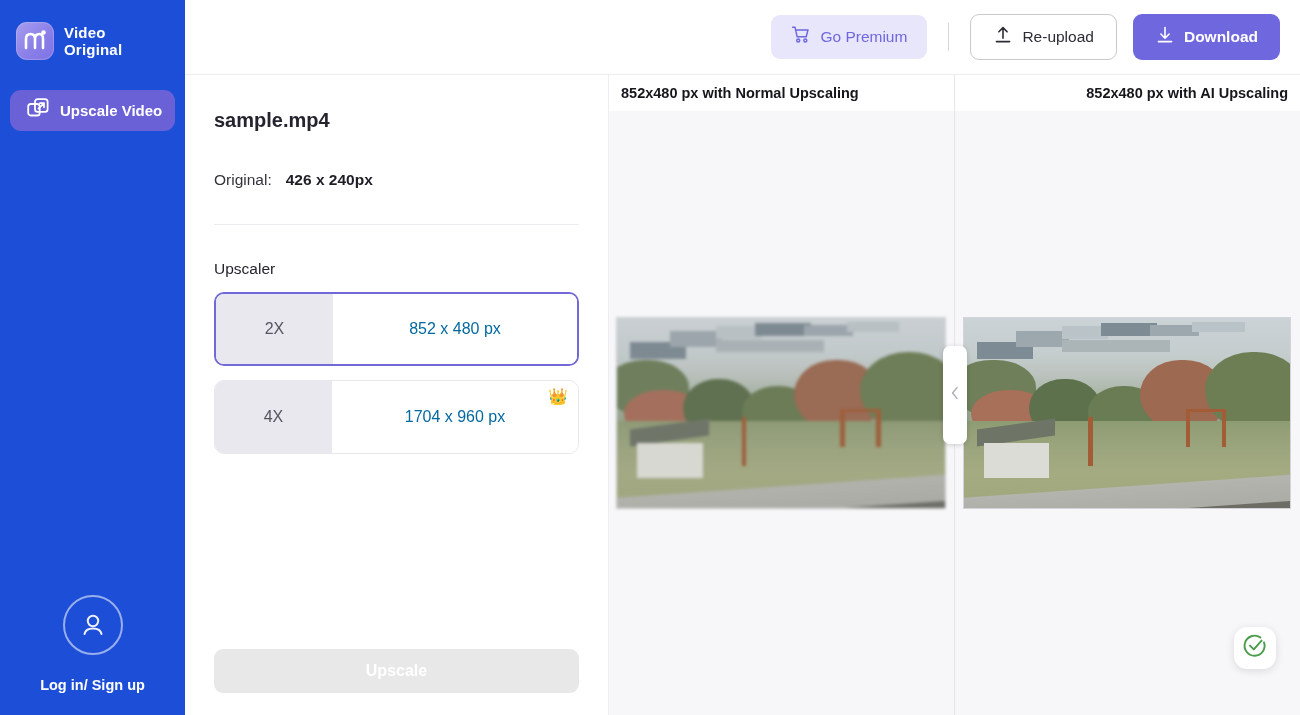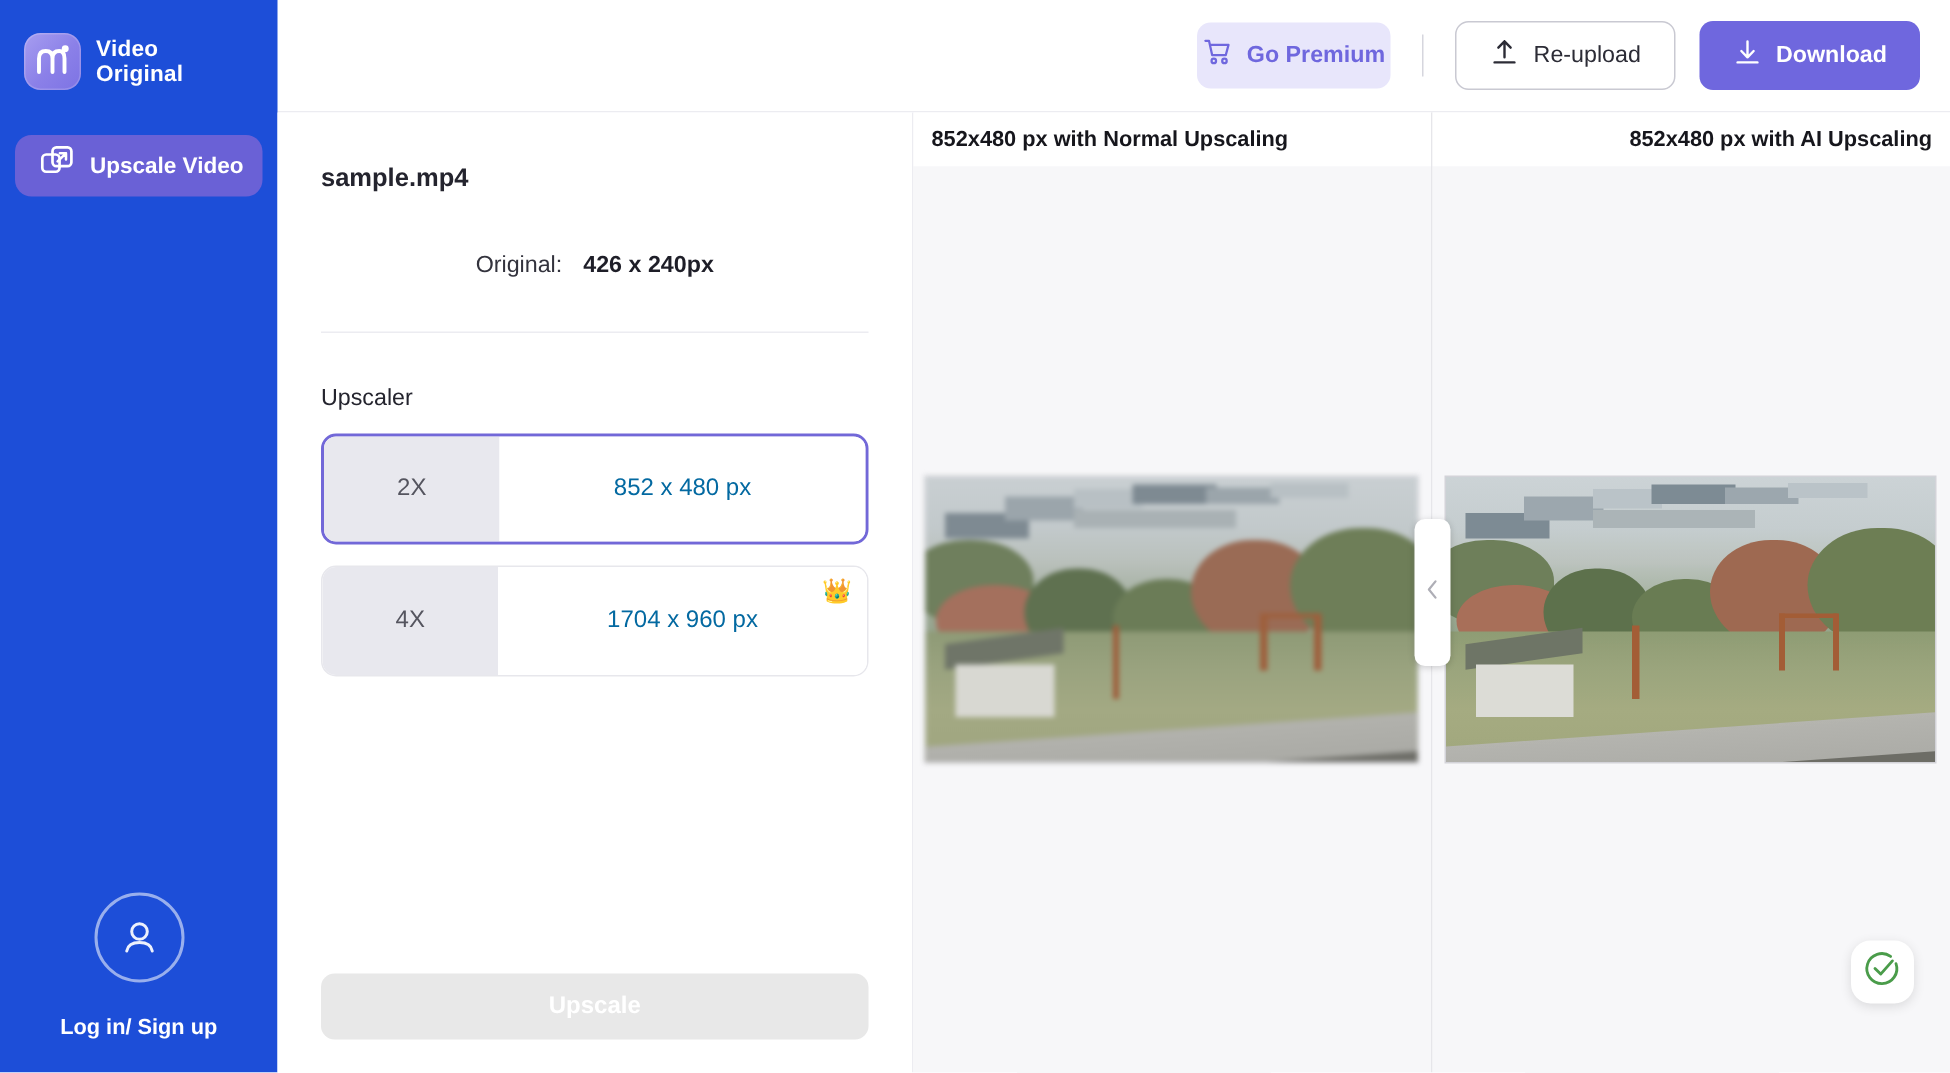--- a/index.html
+++ b/index.html
@@ -54,42 +54,42 @@
   .topbar {
     height: 75px; flex: 0 0 75px; background: #fff;
     border-bottom: 1px solid #ececf1;
     display: flex; align-items: center; justify-content: flex-end;
     padding-right: 20px; gap: 0;
   }
   .btn { border: none; cursor: pointer; font-family: inherit; display: flex;
          align-items: center; justify-content: center; gap: 9px; }
   .btn-premium {
     background: #e8e6fb; color: #6f67de; height: 44px; border-radius: 9px;
-    padding: 0 4px; font-size: 15.5px; font-weight: bold;
+    padding: 0 20px; font-size: 15.5px; font-weight: normal;
   }
   .divider-v { width: 1px; height: 28px; background: #d6d6de; margin: 0 21px; }
   .btn-reupload {
     background: #fff; color: #2c2c36; height: 46px; border-radius: 9px;
     padding: 0 22px; font-size: 15.5px; border: 1px solid #c9c9d2;
   }
   .btn-download {
     background: #6f67de; color: #fff; height: 46px; border-radius: 9px;
     padding: 0 22px; font-size: 15.5px; font-weight: bold; margin-left: 16px;
   }
 
   .body-row { flex: 1 1 auto; display: flex; min-height: 0; }
 
   
   .settings {
     width: 424px; flex: 0 0 424px; background: #fff;
     border-right: 1px solid #ececf1;
     padding: 0 29px; position: relative;
   }
-  .file-name { font-size: 17px; color: #24242e; font-weight: bold; margin-top: 34px; }
-  .orig-row { display: flex; gap: 14px; align-items: baseline; margin-top: 39px; justify-content: center; }
+  .file-name { font-size: 20px; color: #24242e; font-weight: bold; margin-top: 34px; }
+  .orig-row { display: flex; gap: 14px; align-items: baseline; margin-top: 39px; }
   .orig-label { font-size: 15.5px; color: #33333d; }
   .orig-value { font-size: 15.5px; color: #1e1e28; font-weight: bold; }
   .hr { height: 1px; background: #ececf1; margin-top: 35px; }
   .section-title { font-size: 15.5px; color: #24242e; margin-top: 35px; }
 
   .opt {
     margin-top: 14px; height: 74px; border-radius: 10px; overflow: hidden;
     display: flex; align-items: stretch; position: relative; cursor: pointer;
     border: 1px solid transparent; background: #fff;
   }

